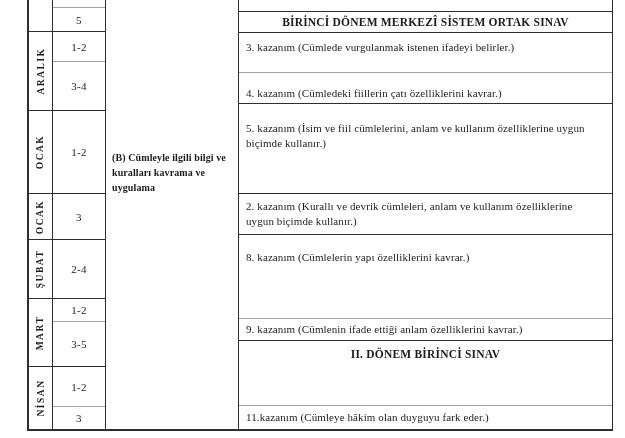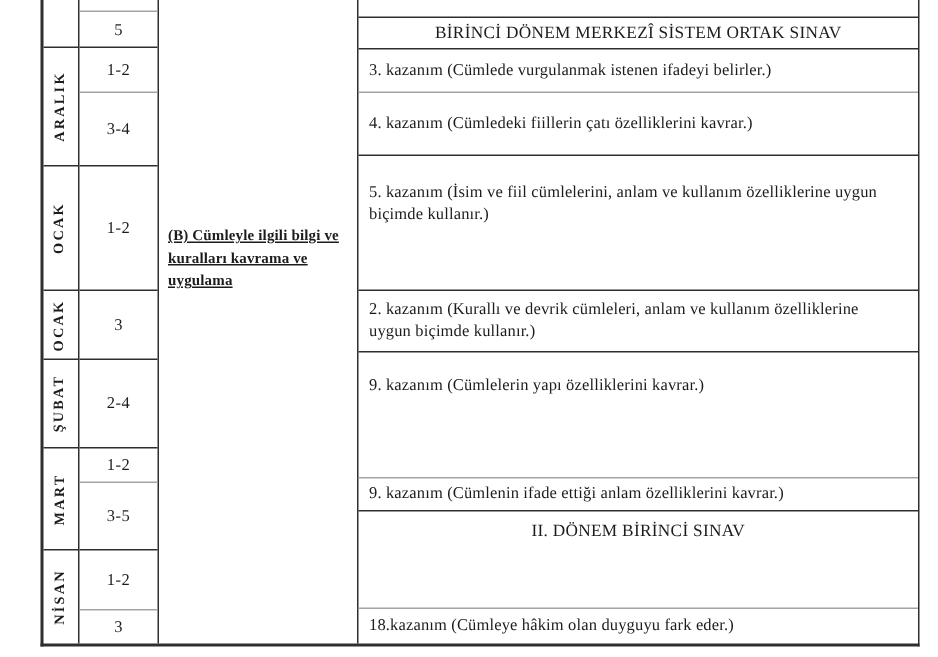--- a/index.html
+++ b/index.html
@@ -29,28 +29,28 @@
   }
   .bt-k{border-top:1px solid var(--bk);}
   .bt-g{border-top:1px solid var(--gy);}
   .m .rot{
     transform:rotate(-90deg);white-space:nowrap;
     font-weight:bold;font-size:9.5px;letter-spacing:1.5px;
   }
   .w{font-size:11px;letter-spacing:0.3px;}
   .topic-text{
     position:absolute;top:150px;left:6px;right:3px;
-    font-weight:bold;font-size:10px;line-height:1.5;letter-spacing:0.1px;text-decoration:underline;
+    font-weight:bold;font-size:10px;line-height:1.5;letter-spacing:0.1px;
   }
   .item{
     justify-content:flex-start;text-align:left;
     padding:3px 10px 3px 7px;font-size:11px;line-height:1.32;letter-spacing:0.1px;
   }
   .hdr{
-    font-weight:normal;text-align:right;justify-content:center;
+    font-weight:bold;text-align:right;justify-content:center;
     font-size:11.5px;letter-spacing:0.2px;padding:0 4px;
   }
 </style>
 </head>
 <body>
 
 <div class="page">
   <div class="tbl">
 
     <div class="col col-month">
@@ -90,23 +90,23 @@
     </div>
 
     <div class="col col-topic">
       <div class="topic-text">(B) Cümleyle ilgili bilgi ve kuralları kavrama ve uygulama</div>
     </div>
 
     <div class="col col-out">
       <div class="cell" style="top:0;height:11px"></div>
       <div class="cell hdr bt-k" style="top:11px;height:21px">BİRİNCİ DÖNEM MERKEZÎ SİSTEM ORTAK SINAV</div>
       <div class="cell item bt-k" style="top:32px;height:29px">3. kazanım (Cümlede vurgulanmak istenen ifadeyi belirler.)</div>
-      <div class="cell item bt-g" style="top:61px;height:42px">4. kazanım (Cümledeki fiillerin çatı özelliklerini kavrar.)</div>
+      <div class="cell item bt-g" style="top:72px;height:42px">4. kazanım (Cümledeki fiillerin çatı özelliklerini kavrar.)</div>
       <div class="cell item bt-k" style="top:103px;height:64px">5. kazanım (İsim ve fiil cümlelerini, anlam ve kullanım özelliklerine uygun biçimde kullanır.)</div>
       <div class="cell item bt-k" style="top:193px;height:41px">2. kazanım (Kurallı ve devrik cümleleri, anlam ve kullanım özelliklerine uygun biçimde kullanır.)</div>
-      <div class="cell item bt-k" style="top:234px;height:46px">9. kazanım (Cümlelerin yapı özelliklerini kavrar.)</div>
+      <div class="cell item bt-k" style="top:234px;height:46px">8. kazanım (Cümlelerin yapı özelliklerini kavrar.)</div>
       <div class="cell item bt-g" style="top:318px;height:22px">9. kazanım (Cümlenin ifade ettiği anlam özelliklerini kavrar.)</div>
       <div class="cell hdr bt-k" style="top:340px;height:27px">II. DÖNEM BİRİNCİ SINAV</div>
-      <div class="cell item bt-g" style="top:405px;height:24px">18.kazanım (Cümleye hâkim olan duyguyu fark eder.)</div>
+      <div class="cell item bt-g" style="top:405px;height:24px">11.kazanım (Cümleye hâkim olan duyguyu fark eder.)</div>
     </div>
 
   </div>
 </div>
 
 </body></html>

